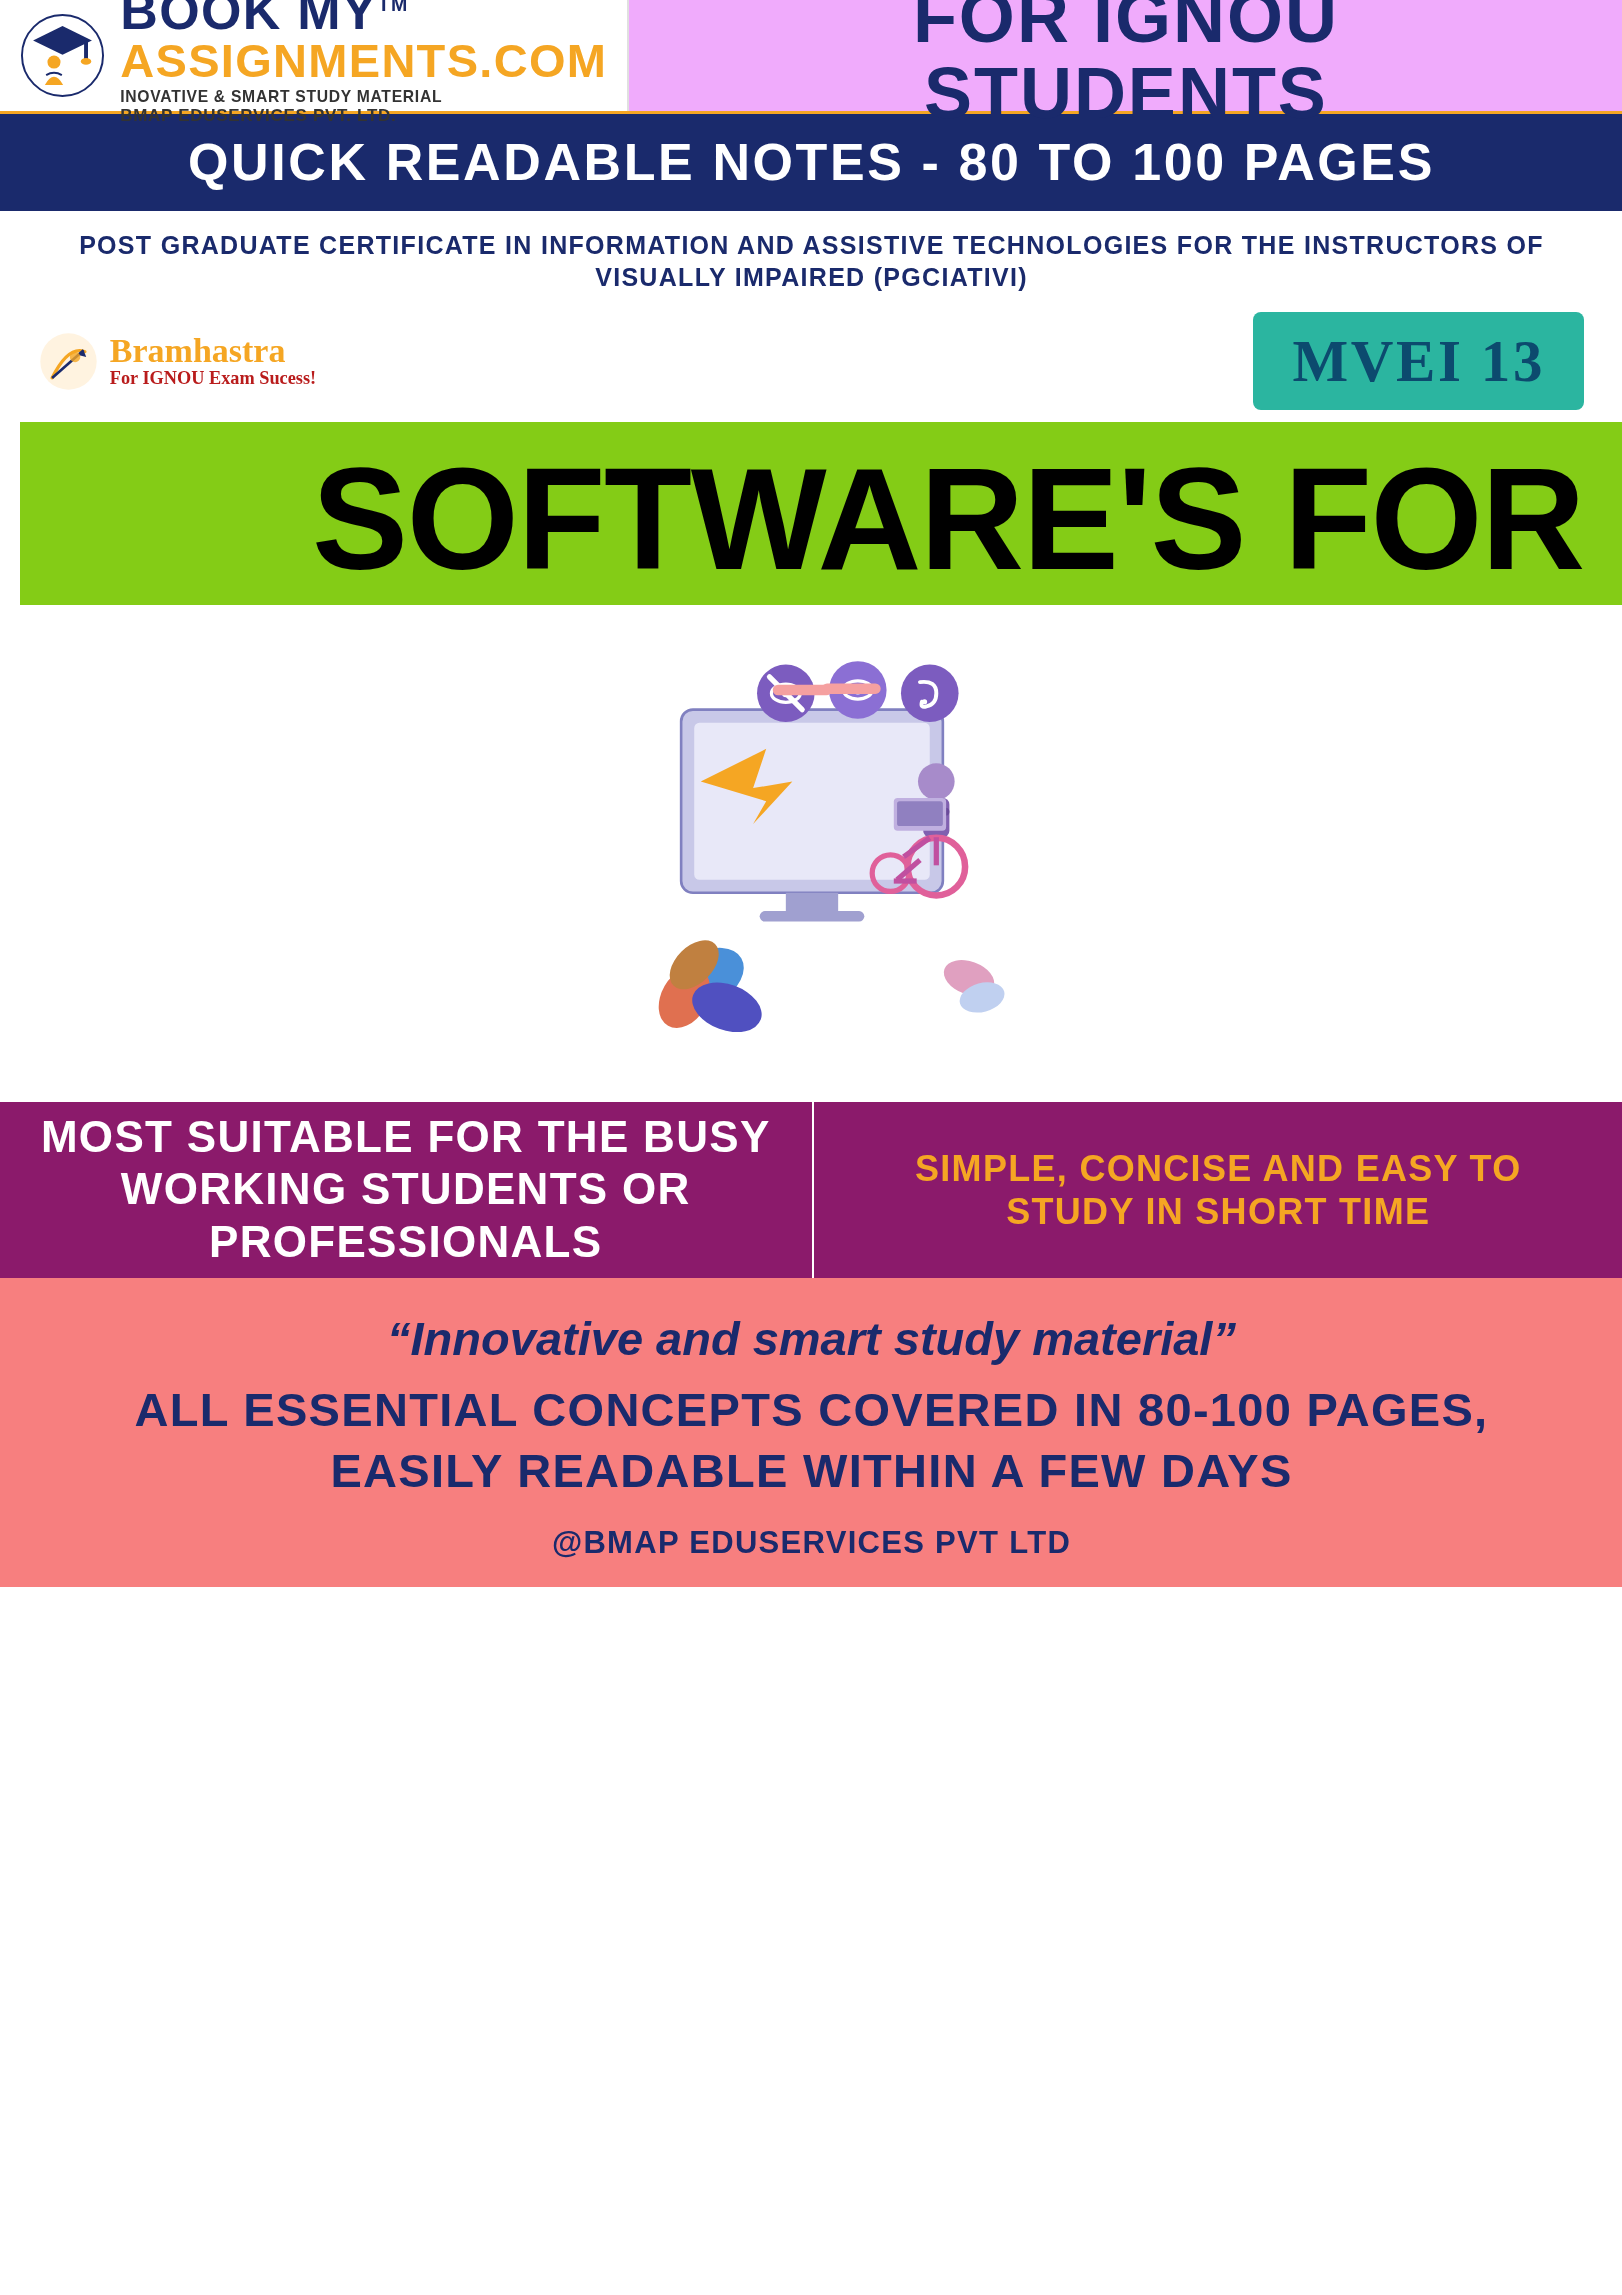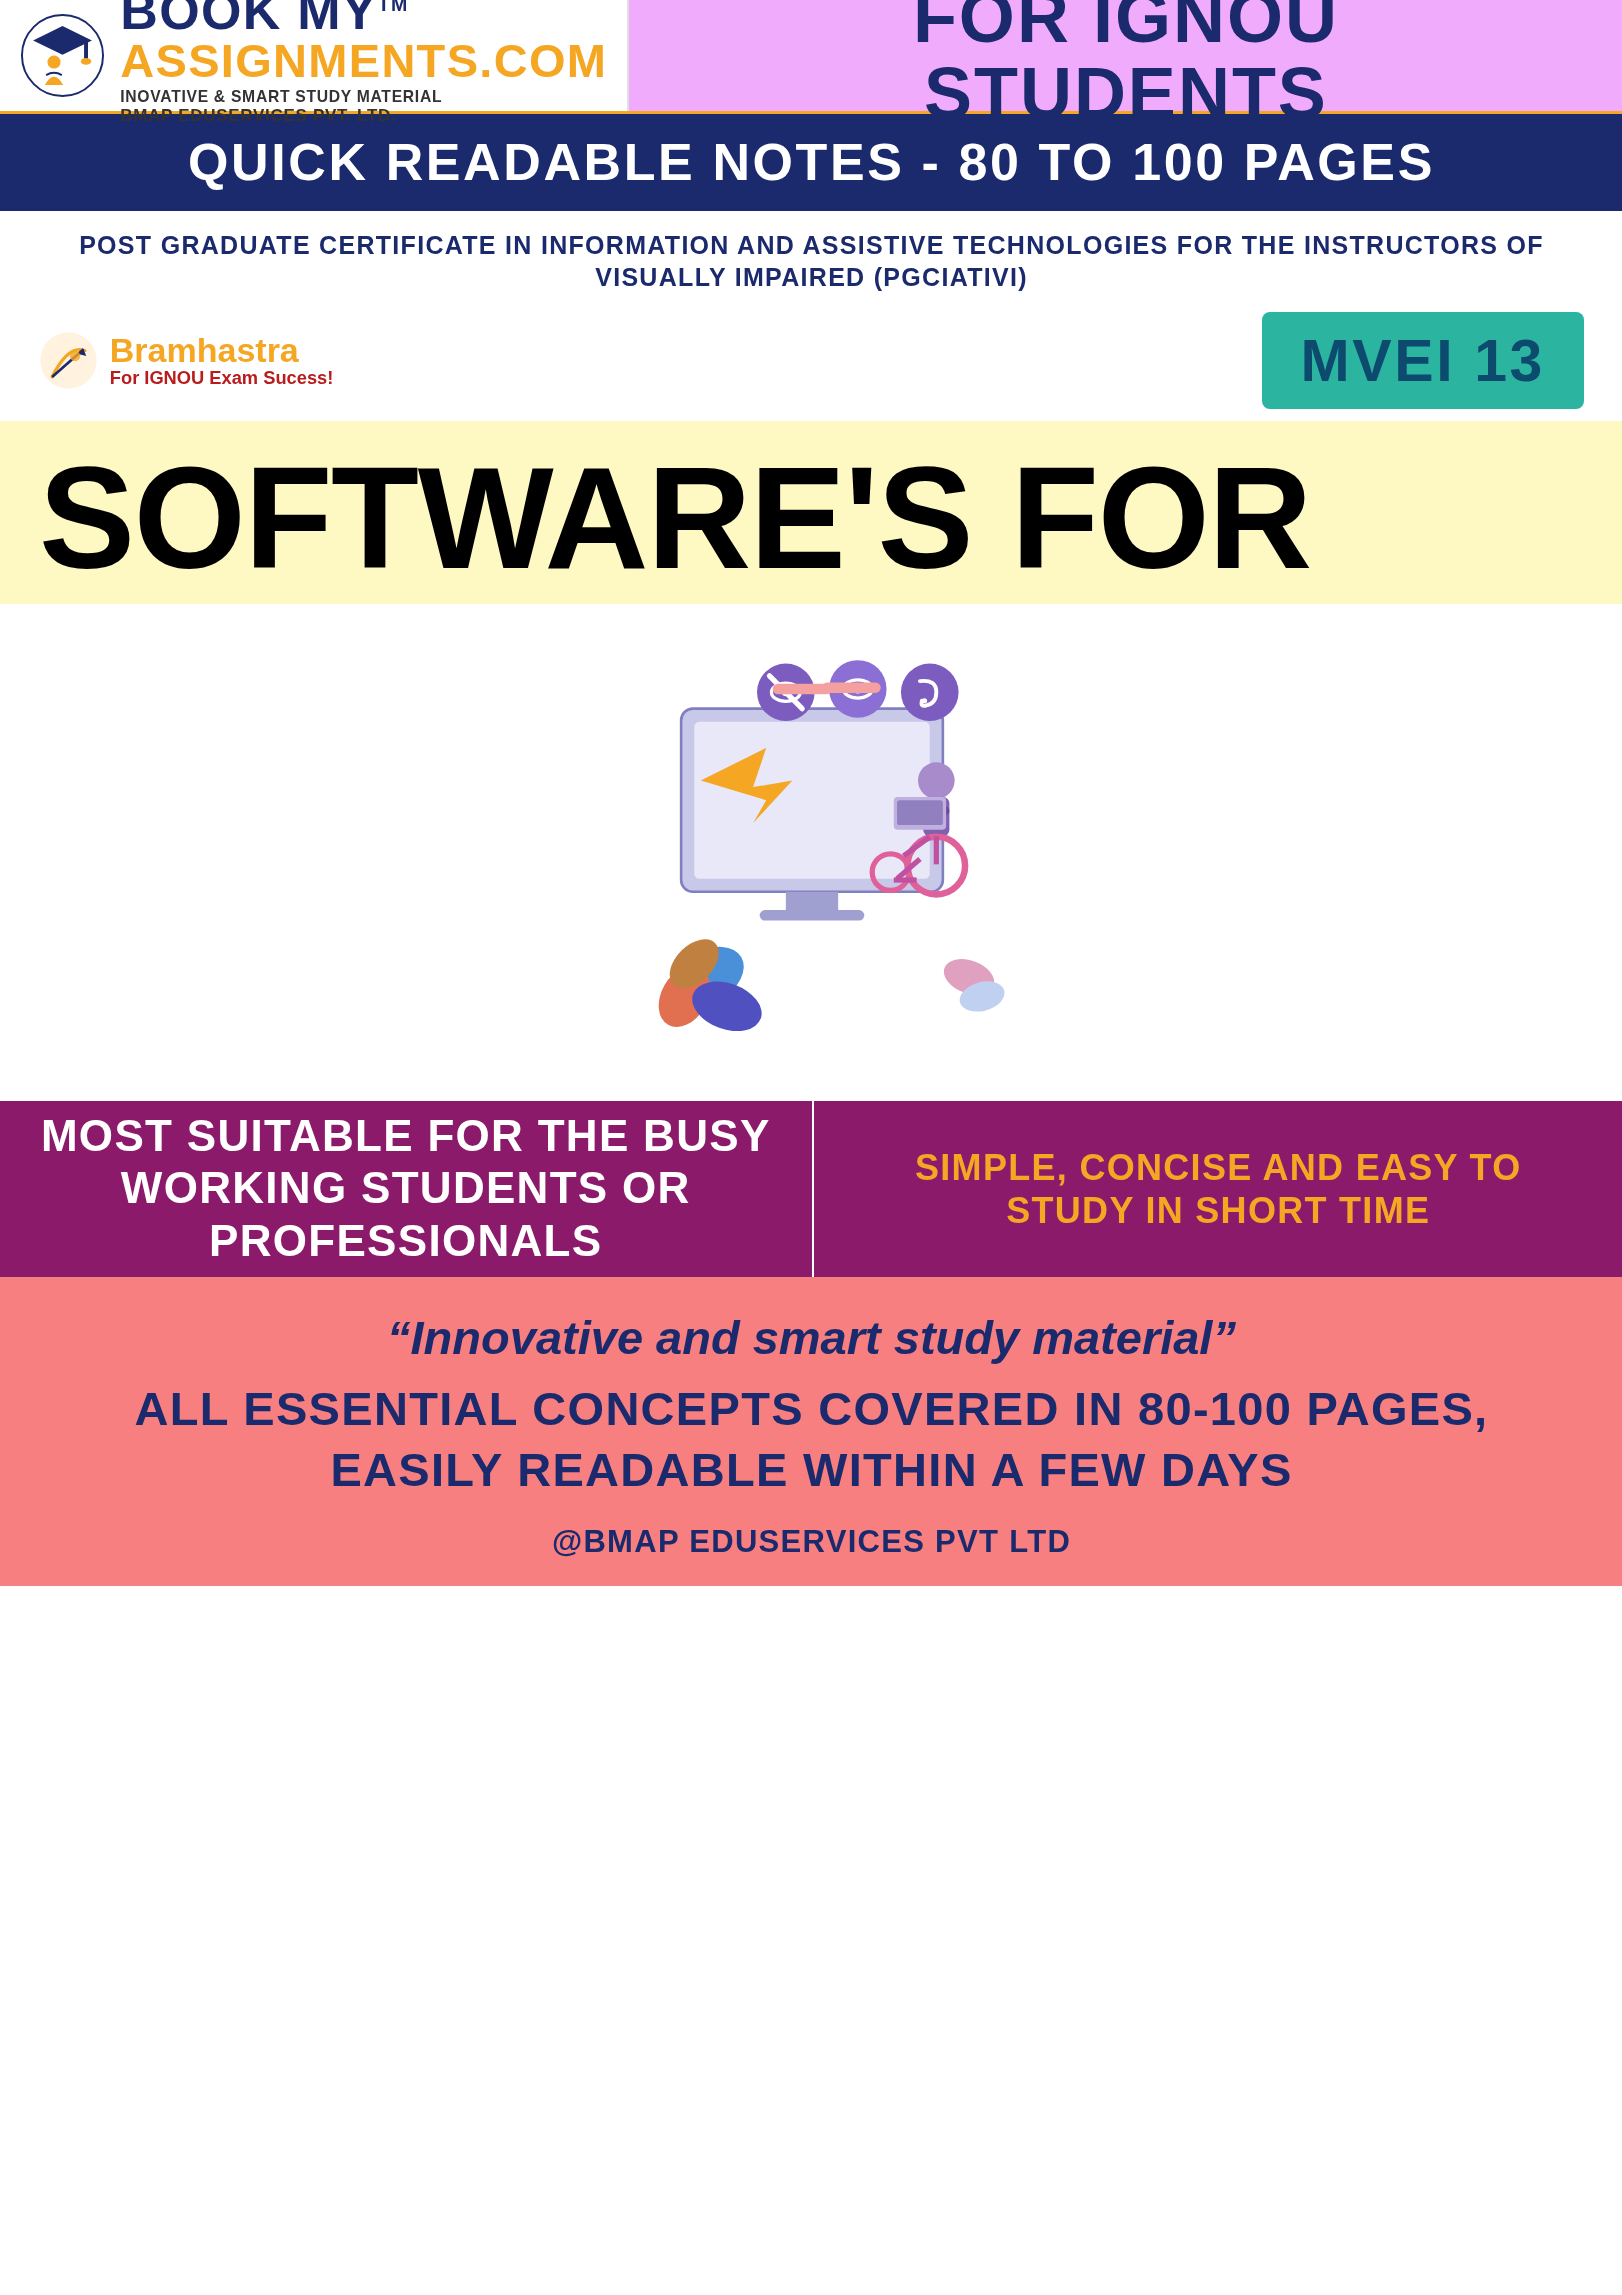--- a/index.html
+++ b/index.html
@@ -127,20 +127,21 @@
       letter-spacing: 1.3px;
       line-height: 1.3;
     }
 
     
     .bramhastra-row {
       display: flex;
       align-items: center;
       padding: 11.8px 39px 11.8px;
       background: #ffffff;
+      font-family: Liberation Serif, serif;
     }
 
     .bramhastra-logo {
       display: flex;
       align-items: center;
       flex: 1;
     }
 
     .bramhastra-icon {
       width: 59px;
@@ -169,23 +170,24 @@
 
     .course-code-text {
       font-size: 59px;
       font-weight: 900;
       color: #0c4a6e;
       letter-spacing: 2.6px;
     }
 
     
     .main-title-section {
-      background: #fef9c3;
+      background: #84cc16;
       padding: 26px 39px 13px;
-      text-align: left;
+      text-align: right;
+      margin-left: 20px;
     }
 
     .main-title {
       font-size: 144px;
       font-weight: 900;
       color: #000000;
       line-height: 1.0;
       letter-spacing: -1.3px;
       text-transform: uppercase;
     }

